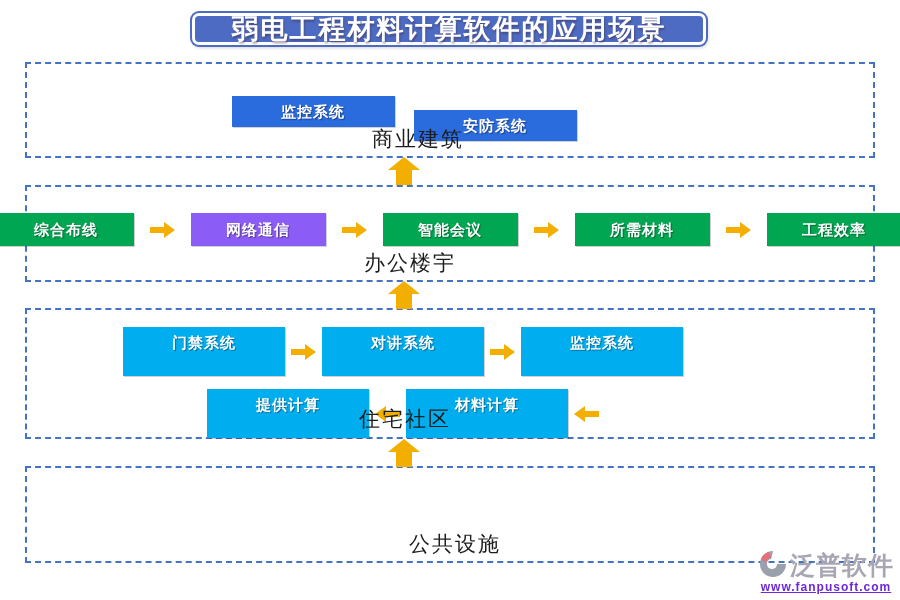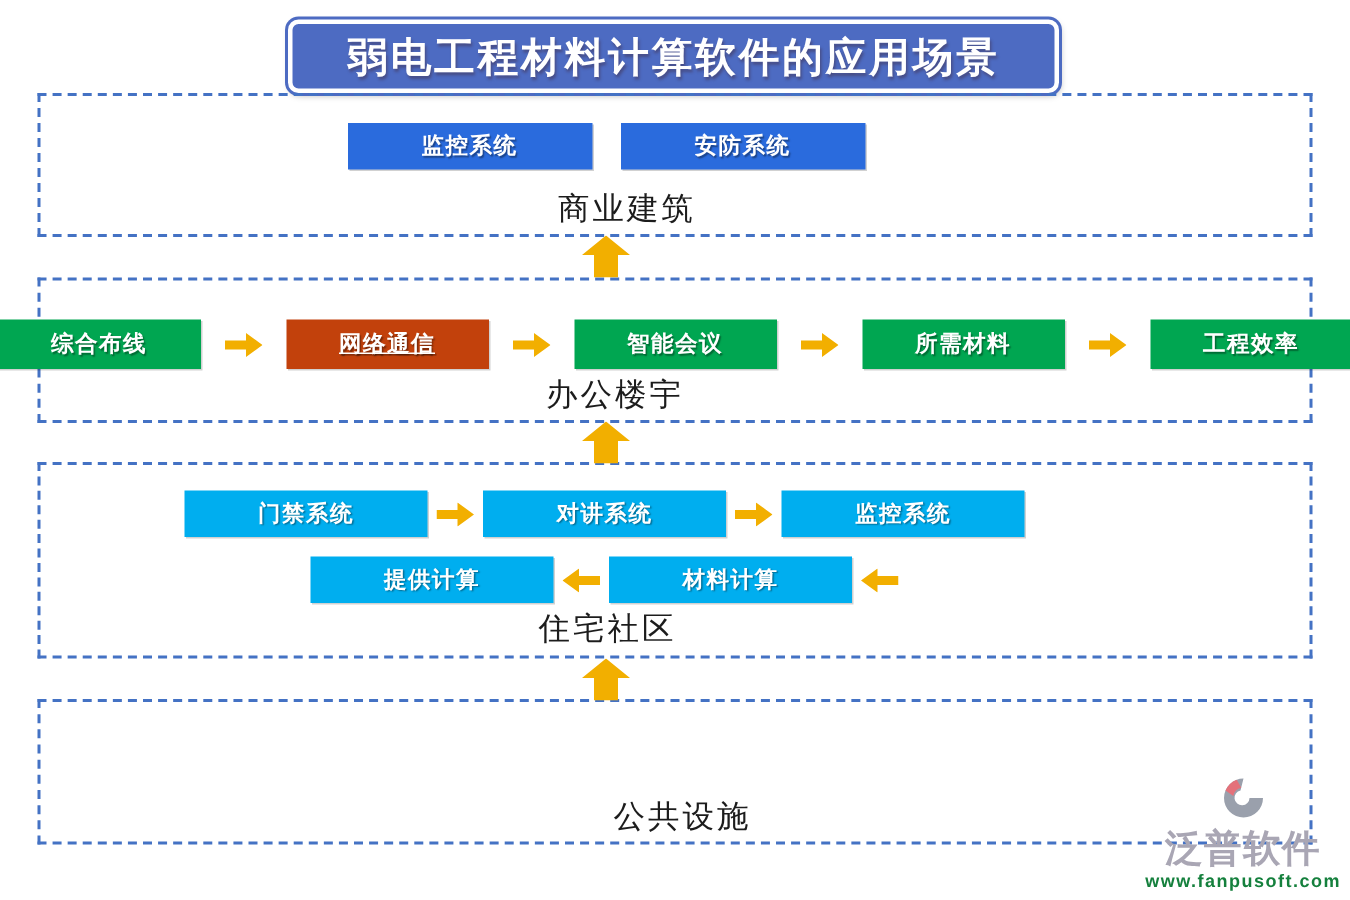--- a/index.html
+++ b/index.html
@@ -2,21 +2,21 @@
 <html><head>
 <meta charset="utf-8">
 <style>
   html,body{margin:0;padding:0;background:#fff;}
   .canvas{
     position:relative;width:900px;height:600px;background:#ffffff;overflow:hidden;
     font-family:"Liberation Sans", sans-serif;
   }
   
   .title-banner{
-    position:absolute;left:192px;top:13px;width:514px;height:49px;
+    position:absolute;left:192px;top:13px;width:514px;height:32px;
     box-sizing:border-box;border:3px solid #ffffff;border-radius:7px;
     background:#4D6BC2;box-shadow:0 0 0 2px #4D6BC2,1px 2px 4px rgba(0,0,0,.25);
     color:#ffffff;font-size:27px;font-weight:bold;letter-spacing:2px;
     display:flex;align-items:center;justify-content:center;
     text-shadow:1px 2px 2px rgba(60,20,20,.35);
   }
   
   .section-box{
     position:absolute;left:25px;width:850px;box-sizing:border-box;
     border:2px dashed #4472C4;background:transparent;
@@ -42,64 +42,64 @@
   #sec-commercial .btn-row{margin-top:18px;gap:19px;transform:translateX(-46px);}
   #sec-commercial .flow-btn{width:163px;height:31px;line-height:31px;}
   #sec-commercial .sec-label{transform:translateX(-32px);}
 
   #sec-office .btn-row{margin-top:26px;gap:16px;}
   #sec-office .flow-btn{width:135px;height:33px;line-height:33px;}
   #sec-office .sec-label{transform:translateX(-40px);}
 
   #sec-residential .btn-row{margin-top:17px;gap:6px;transform:translateX(-47px);}
   #sec-residential .btn-row.row-2{margin-top:13px;}
-  #sec-residential .flow-btn{width:162px;height:31px;line-height:31px;}
+  #sec-residential .flow-btn{width:162px;height:49px;line-height:31px;}
   #sec-residential .sec-label{transform:translateX(-45px);bottom:4px;}
 
   #sec-public .btn-row{margin-top:20px;gap:22px;}
   #sec-public .flow-btn{width:136px;height:32px;line-height:32px;}
   #sec-public .sec-label{transform:translateX(5px);}
 
   .h-arrow{flex:0 0 auto;display:block;}
   .up-arrow{position:absolute;left:388px;width:32px;height:28px;}
   #up-arrow-1{top:157px;}
   #up-arrow-2{top:281px;}
   #up-arrow-3{top:439px;}
 
   
   .footer-logo{
     position:absolute;right:6px;bottom:6px;display:flex;flex-direction:column;
     align-items:center;background:transparent;z-index:5;
   }
-  .footer-top{display:flex;align-items:center;gap:2px;flex-direction:column;}
+  .footer-top{display:flex;align-items:flex-start;gap:2px;}
   .brand-name{font-size:25px;font-weight:bold;letter-spacing:1px;}
   .brand-url{font-size:12px;font-weight:bold;letter-spacing:1px;margin-top:-2px;}
 </style>
 </head>
 <body>
 
 <div class="canvas">
 
   <div class="title-banner" style="background: rgb(77, 107, 194);">弱电工程材料计算软件的应用场景</div>
 
   <div id="sections">
       <div class="section-box" id="sec-commercial" style="border-color: rgb(68, 114, 196);">
         <div class="btn-row row-1">
           <div class="flow-btn" style="background: rgb(42, 107, 221);">监控系统</div>
-          <div class="flow-btn" style="background: rgb(42, 107, 221);">安防系统</div>
+          <div class="flow-btn" style="background: rgb(42, 107, 221); margin-top: 28px;">安防系统</div>
         </div>
         <div class="sec-label">商业建筑</div>
       </div>
       <div class="section-box" id="sec-office" style="border-color: rgb(68, 114, 196);">
         <div class="btn-row row-1">
           <div class="flow-btn" style="background: rgb(0, 166, 81);">综合布线</div>
           <svg viewBox="0 0 25 16" width="25" height="16" class="h-arrow">
             <polygon points="0,5 14,5 14,0 25,8 14,16 14,11 0,11" fill="#F2AF00"></polygon>
           </svg>
-          <div class="flow-btn" style="background: #c2410c; text-decoration: underline;">网络通信</div>
+          <div class="flow-btn" style="background: #8b5cf6;">网络通信</div>
           <svg viewBox="0 0 25 16" width="25" height="16" class="h-arrow">
             <polygon points="0,5 14,5 14,0 25,8 14,16 14,11 0,11" fill="#F2AF00"></polygon>
           </svg>
           <div class="flow-btn" style="background: rgb(0, 166, 81);">智能会议</div>
           <svg viewBox="0 0 25 16" width="25" height="16" class="h-arrow">
             <polygon points="0,5 14,5 14,0 25,8 14,16 14,11 0,11" fill="#F2AF00"></polygon>
           </svg>
           <div class="flow-btn" style="background: rgb(0, 166, 81);">所需材料</div>
           <svg viewBox="0 0 25 16" width="25" height="16" class="h-arrow">
             <polygon points="0,5 14,5 14,0 25,8 14,16 14,11 0,11" fill="#F2AF00"></polygon>
@@ -148,16 +148,16 @@
   </svg>
 
   <div class="footer-logo">
     <div class="footer-top">
       <svg width="30" height="30" viewBox="0 0 30 30">
         <path id="logo-swirl-gray" d="M15 2 A13 13 0 1 0 28 15 L19 15 A5 5 0 1 1 13 10 Z" fill="#9AA0AC"></path>
         <path id="logo-swirl-pink" d="M3 10 A13.5 13.5 0 0 1 10.5 2.8 L13.5 8.2 A7 7 0 0 0 8.2 13.6 Z" fill="#E4717A"></path>
       </svg>
       <span class="brand-name" style="color: rgb(169, 166, 180);">泛普软件</span>
     </div>
-    <span class="brand-url" style="color: #15803d;">www.fanpusoft.com</span>
+    <span class="brand-url" style="color: #6d28d9; text-decoration: underline;">www.fanpusoft.com</span>
   </div>
 
 </div>
 
 </body></html>

